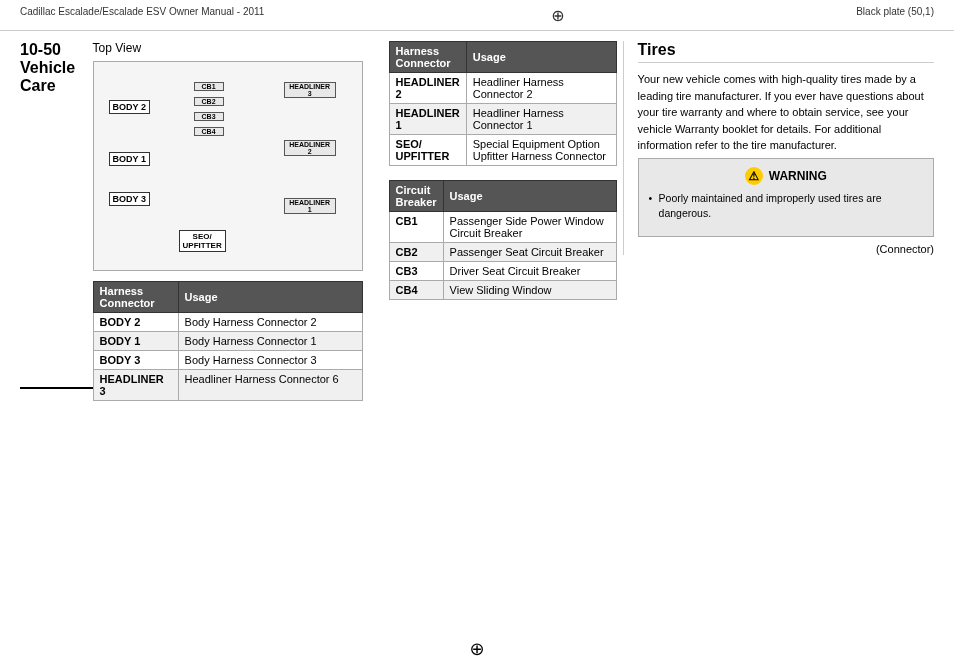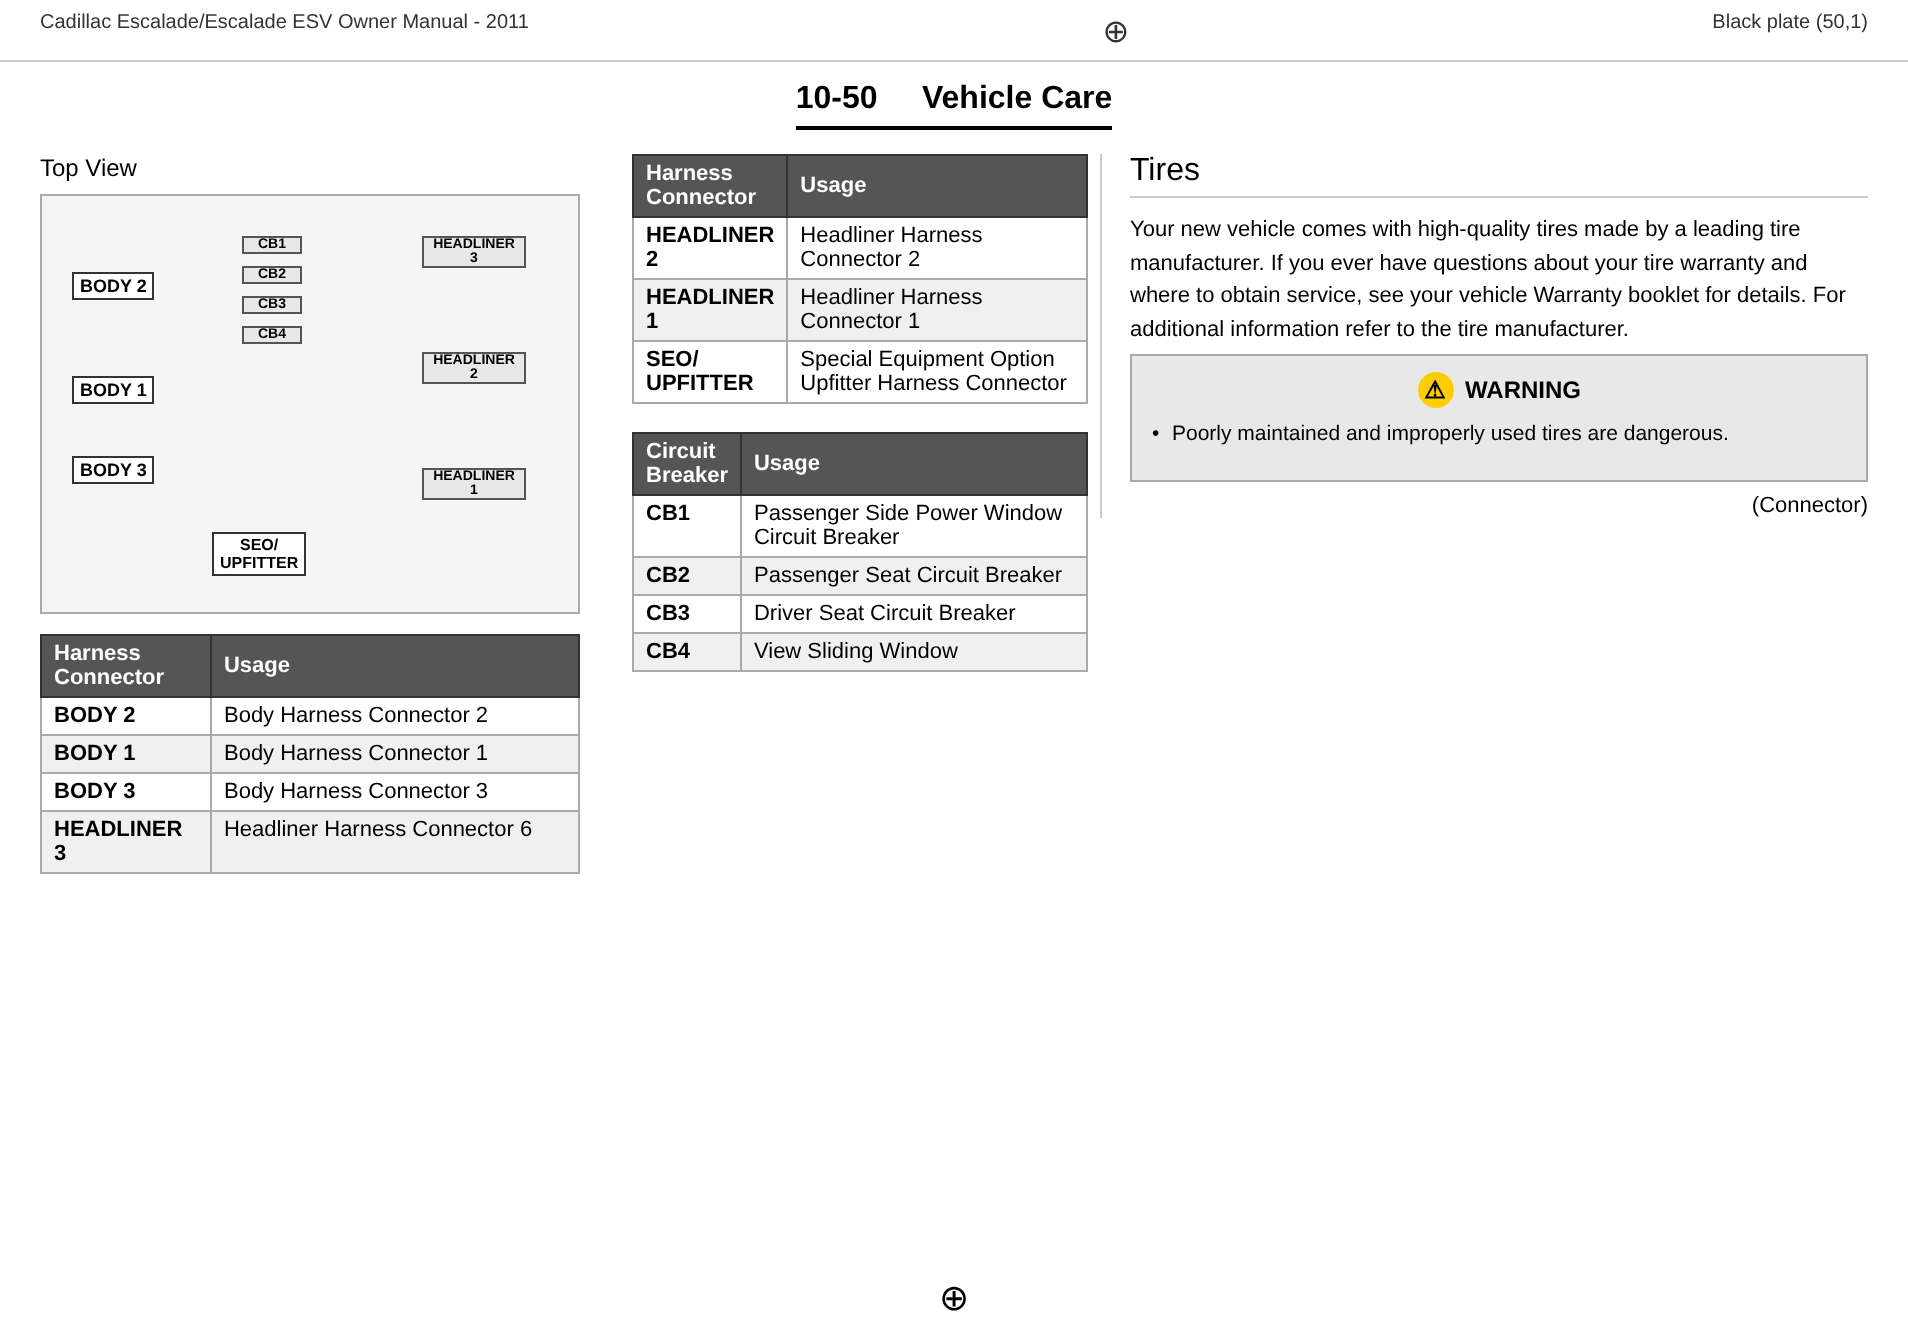--- a/index.html
+++ b/index.html
@@ -36,22 +36,21 @@
     }
     .crosshair::before {
       content: '⊕';
       font-size: 16px;
     }
 
     
     .page-content {
       padding: 10px 20px;
       display: flex;
-      flex-direction: column;
-      align-items: center;
+      flex-direction: row;
     }
 
     
     .section-title {
       font-size: 16px;
       font-weight: bold;
       border-bottom: 2px solid #000;
       padding-bottom: 4px;
       margin-bottom: 12px;
     }
@@ -178,21 +177,21 @@
       border-left: 1px solid #ccc;
     }
     .right-title {
       font-size: 24px;
       font-weight: bold;
       margin-bottom: 8px;
       line-height: 1.2;
     }
     .right-subtitle {
       font-size: 16px;
-      font-weight: normal;
+      font-weight: bold;
       margin-bottom: 8px;
       border-bottom: 1px solid #ccc;
       padding-bottom: 3px;
     }
     .right-text {
       font-size: 11px;
       line-height: 1.5;
       margin-bottom: 4px;
     }
 

